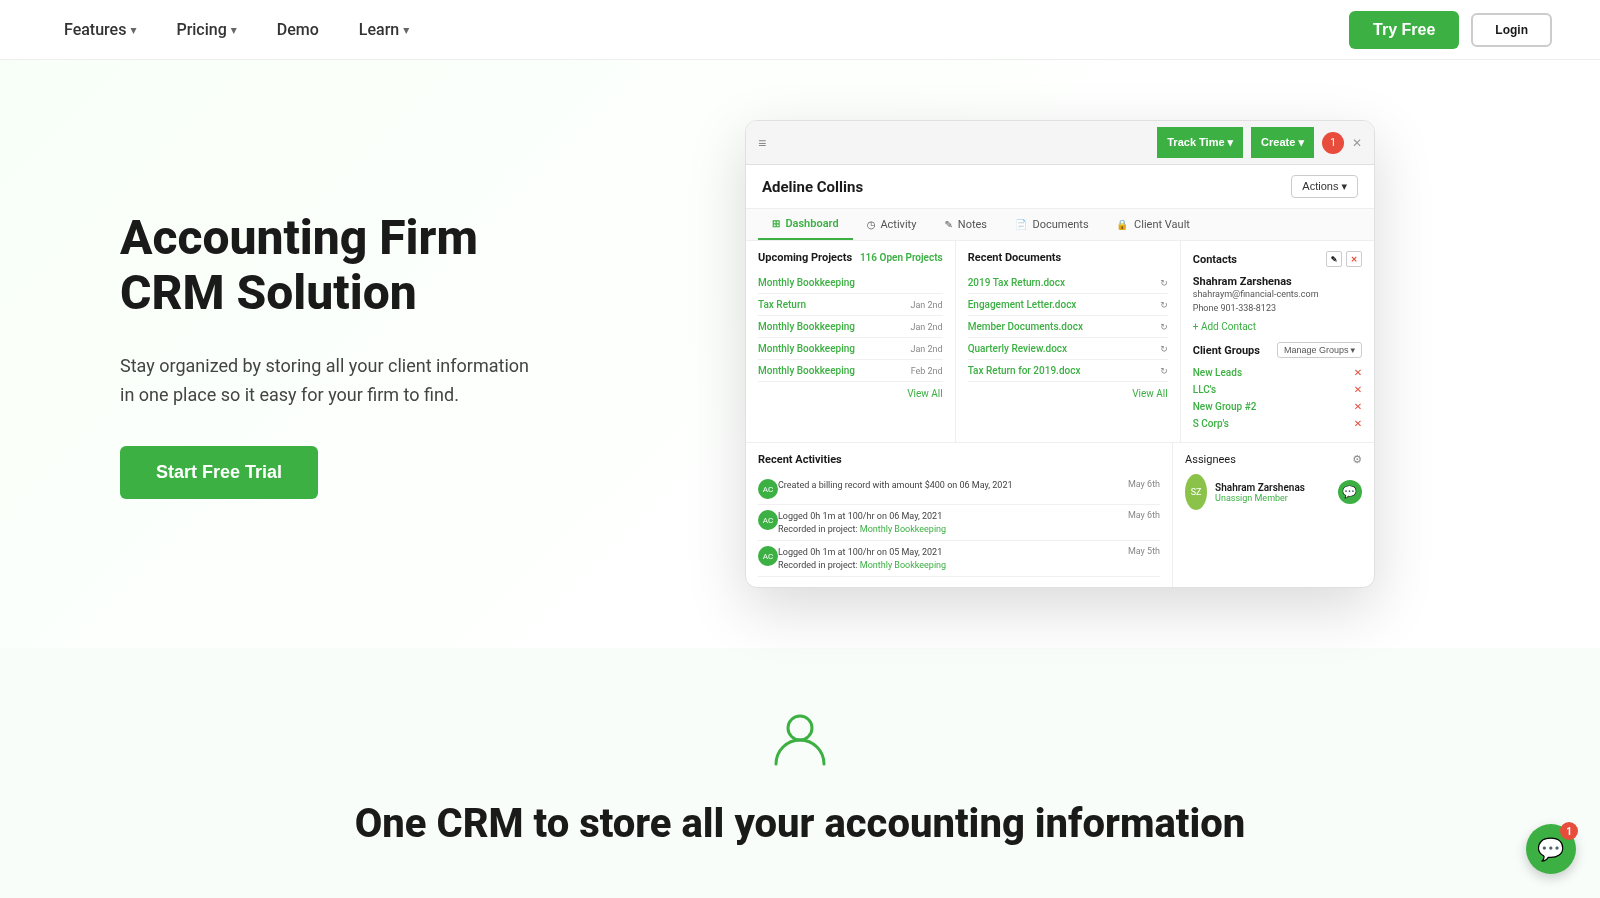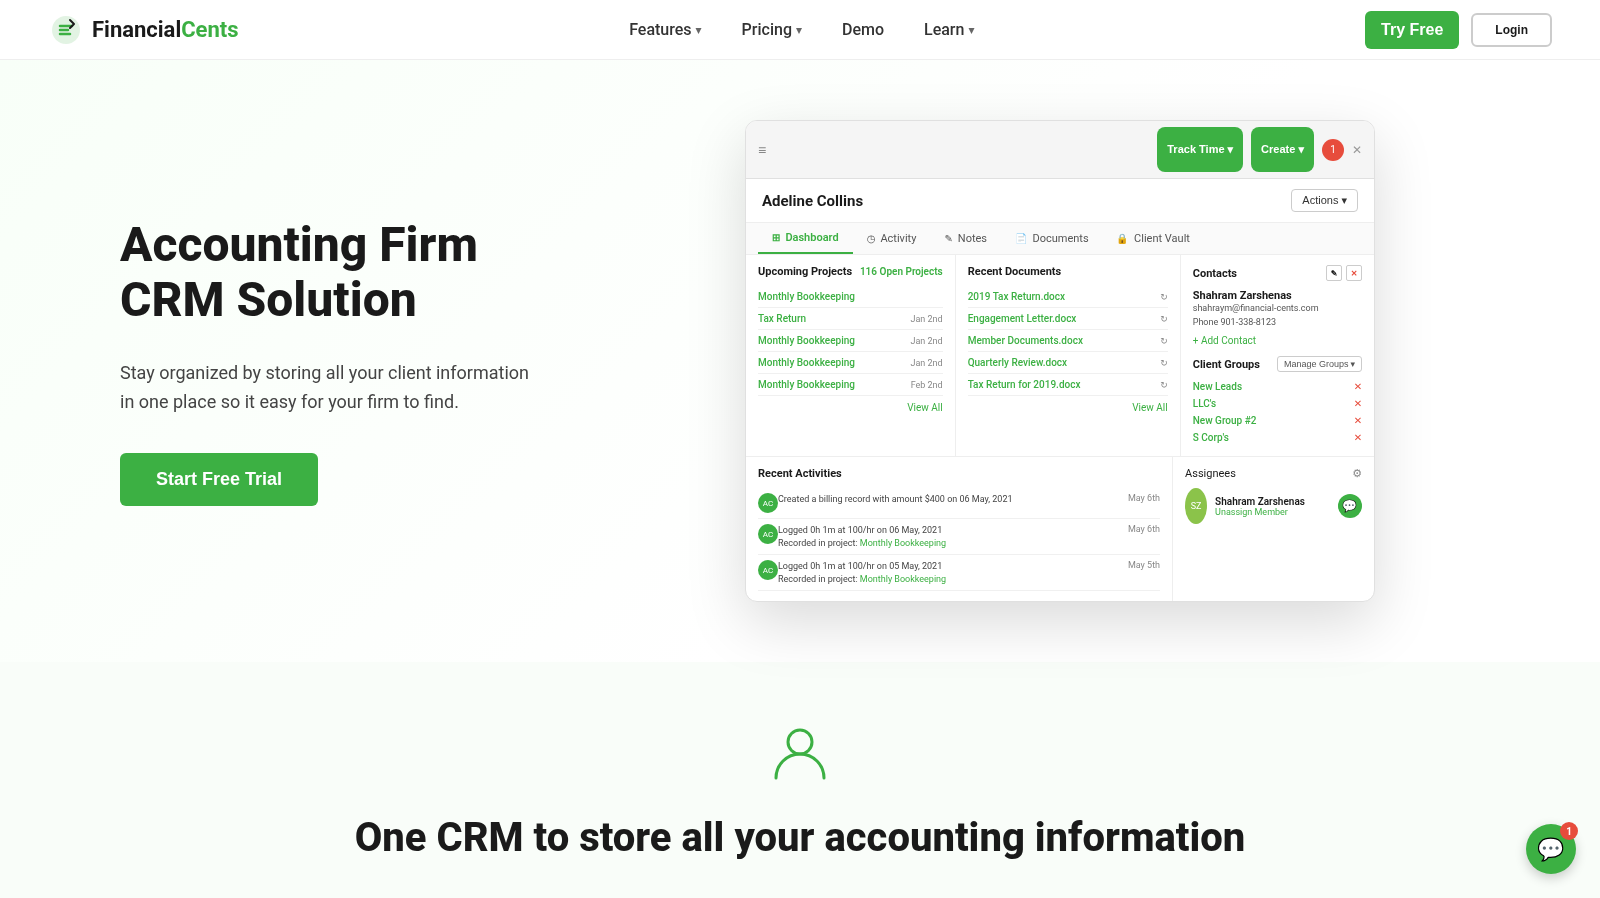--- a/index.html
+++ b/index.html
@@ -19,21 +19,21 @@
     .nav-links { display: flex; align-items: center; gap: 8px; }
     .nav-item {
       display: flex; align-items: center; gap: 4px;
       padding: 8px 16px; font-size: 16px; color: #333; cursor: pointer;
       border-radius: 4px; font-weight: 500;
     }
     .nav-chevron { font-size: 12px; color: #666; }
     .nav-actions { display: flex; align-items: center; gap: 12px; }
     .btn-try-free {
       background: #3cb043; color: #fff; border: none; border-radius: 6px;
-      padding: 10px 16px; font-size: 16px; font-weight: 600; cursor: pointer;
+      padding: 10px 24px; font-size: 16px; font-weight: 600; cursor: pointer;
     }
     .btn-login {
       background: #fff; color: #1a1a1a; border: 2px solid #ccc; border-radius: 6px;
       padding: 8px 22px; font-size: 12px; font-weight: 600; cursor: pointer;
     }
 
     
     .hero {
       display: flex; align-items: center; justify-content: space-between;
       padding: 60px 80px 60px 120px; min-height: 540px;
@@ -55,22 +55,22 @@
       background: #fff; border: 1px solid #e0e0e0; overflow: hidden;
     }
     .app-topbar {
       background: #f5f5f5; padding: 6px 12px; display: flex; align-items: center;
       justify-content: space-between; border-bottom: 1px solid #e0e0e0;
     }
     .app-topbar-left { display: flex; gap: 6px; align-items: center; }
     .hamburger { font-size: 14px; color: #888; }
     .app-topbar-right { display: flex; gap: 8px; align-items: center; }
     .app-btn {
-      background: #3cb043; color: #fff; border: none; border-radius: 8px;
-      padding: 16px 10px; font-size: 11px; cursor: pointer; font-weight: 600;
+      background: #3cb043; color: #fff; border: none; border-radius: 0;
+      padding: 9px 10px; font-size: 11px; cursor: pointer; font-weight: 600;
     }
     .app-btn-create { background: #3cb043; }
     .app-avatar-badge {
       width: 22px; height: 22px; border-radius: 50%; background: #e74c3c;
       color: white; font-size: 10px; display: flex; align-items: center; justify-content: center;
     }
     .app-header-row {
       display: flex; align-items: center; justify-content: space-between;
       padding: 10px 16px; border-bottom: 1px solid #eee;
     }
@@ -171,31 +171,20 @@
     .chat-badge {
       position: absolute; top: -2px; right: -2px; width: 18px; height: 18px;
       background: #e74c3c; border-radius: 50%; color: white; font-size: 10px;
       display: flex; align-items: center; justify-content: center; font-weight: 700;
     }
   </style>
 </head>
 <body>
 
 <nav class="navbar">
-  <a class="logo" href="#">
-    <svg class="logo-icon" viewBox="0 0 36 36" fill="none" xmlns="http://www.w3.org/2000/svg">
-      <rect width="36" height="36" rx="6" fill="#fff"></rect>
-      <path d="M18 4C10.268 4 4 10.268 4 18s6.268 14 14 14 14-6.268 14-14S25.732 4 18 4z" fill="#3cb043" opacity="0.15"></path>
-      <path d="M12 14h12M12 18h8M12 22h10" stroke="#3cb043" stroke-width="2.5" stroke-linecap="round"></path>
-      <path d="M22 8l4 4-4 4" stroke="#1a1a1a" stroke-width="2" stroke-linecap="round" stroke-linejoin="round"></path>
-    </svg>
-    <div class="logo-text">
-      <span>Financial</span><span style="color:#3cb043">Cents</span>
-    </div>
-  </a>
 
   <div class="nav-links">
     <div class="nav-item">
       <span>Features</span>
       <span class="nav-chevron">▾</span>
     </div>
     <div class="nav-item">
       <span>Pricing</span>
       <span class="nav-chevron">▾</span>
     </div>

